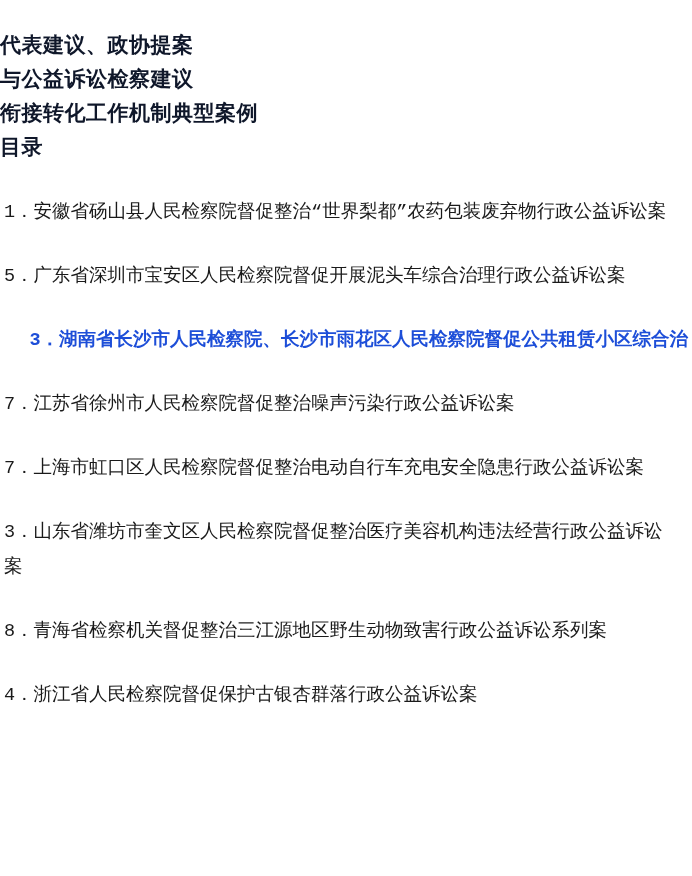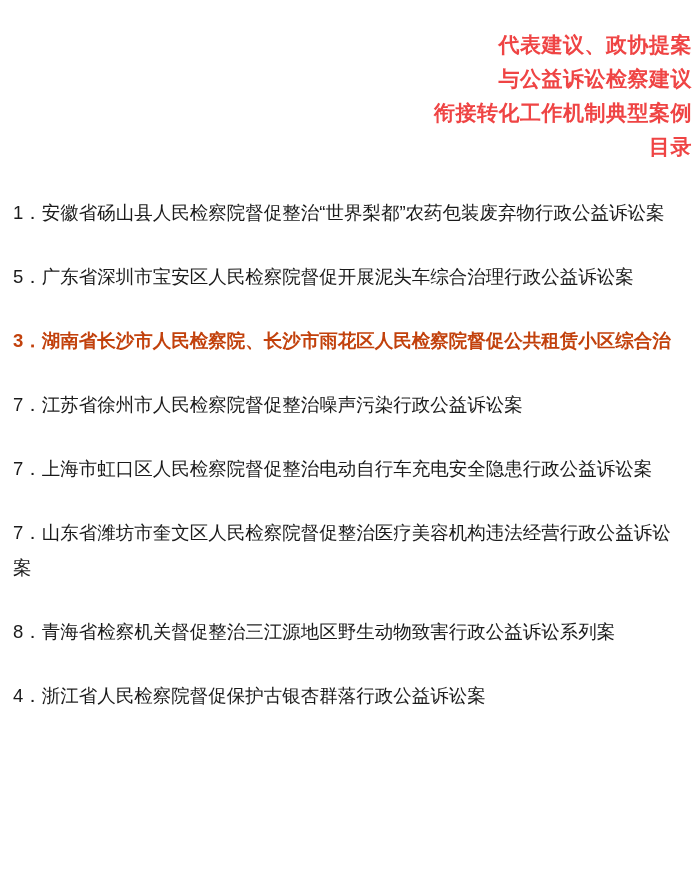--- a/index.html
+++ b/index.html
@@ -9,47 +9,48 @@
   }
   .page {
     position: relative;
     width: 692px;
     height: 876px;
     background: #ffffff;
     overflow: hidden;
   }
   .title-block {
     padding-top: 28px;
-    text-align: right;
+    text-align: left;
     font-family: "Liberation Sans", "DejaVu Sans", sans-serif;
     font-weight: bold;
     font-size: 21px;
-    color: #ef4444;
+    color: #0f172a;
   }
   .title-line {
     line-height: 34px;
     letter-spacing: 0.5px;
   }
   .toc {
     margin-top: 31px;
-    padding: 0 13px;
-    font-family: Liberation Sans, sans-serif;
+    padding: 0 4px;
+    font-family: Liberation Mono, monospace;
     font-size: 18.5px;
     color: #1A1A1A;
   }
   .toc-item {
     margin-bottom: 29px;
   }
   .toc-line {
     line-height: 35px;
     white-space: nowrap;
   }
   .toc-item.highlighted {
-    color: #c2410c;
+    color: #1d4ed8;
     font-weight: bold;
+    text-align: right;
   }
 </style>
 </head>
 <body>
 
 <div class="page">
   <div class="title-block">
     <div class="title-line">代表建议、政协提案</div>
     <div class="title-line">与公益诉讼检察建议</div>
     <div class="title-line">衔接转化工作机制典型案例</div>
@@ -65,21 +66,21 @@
       <div class="toc-item highlighted">
         <div class="toc-line">3．湖南省长沙市人民检察院、长沙市雨花区人民检察院督促公共租赁小区综合治</div>
       </div>
       <div class="toc-item">
         <div class="toc-line">7．江苏省徐州市人民检察院督促整治噪声污染行政公益诉讼案</div>
       </div>
       <div class="toc-item">
         <div class="toc-line">7．上海市虹口区人民检察院督促整治电动自行车充电安全隐患行政公益诉讼案</div>
       </div>
       <div class="toc-item">
-        <div class="toc-line">7．山东省潍坊市奎文区人民检察院督促整治医疗美容机构违法经营行政公益诉讼</div>
+        <div class="toc-line">3．山东省潍坊市奎文区人民检察院督促整治医疗美容机构违法经营行政公益诉讼</div>
         <div class="toc-line">案</div>
       </div>
       <div class="toc-item">
         <div class="toc-line">8．青海省检察机关督促整治三江源地区野生动物致害行政公益诉讼系列案</div>
       </div>
       <div class="toc-item">
         <div class="toc-line">4．浙江省人民检察院督促保护古银杏群落行政公益诉讼案</div>
       </div>
     </div>
 </div>

